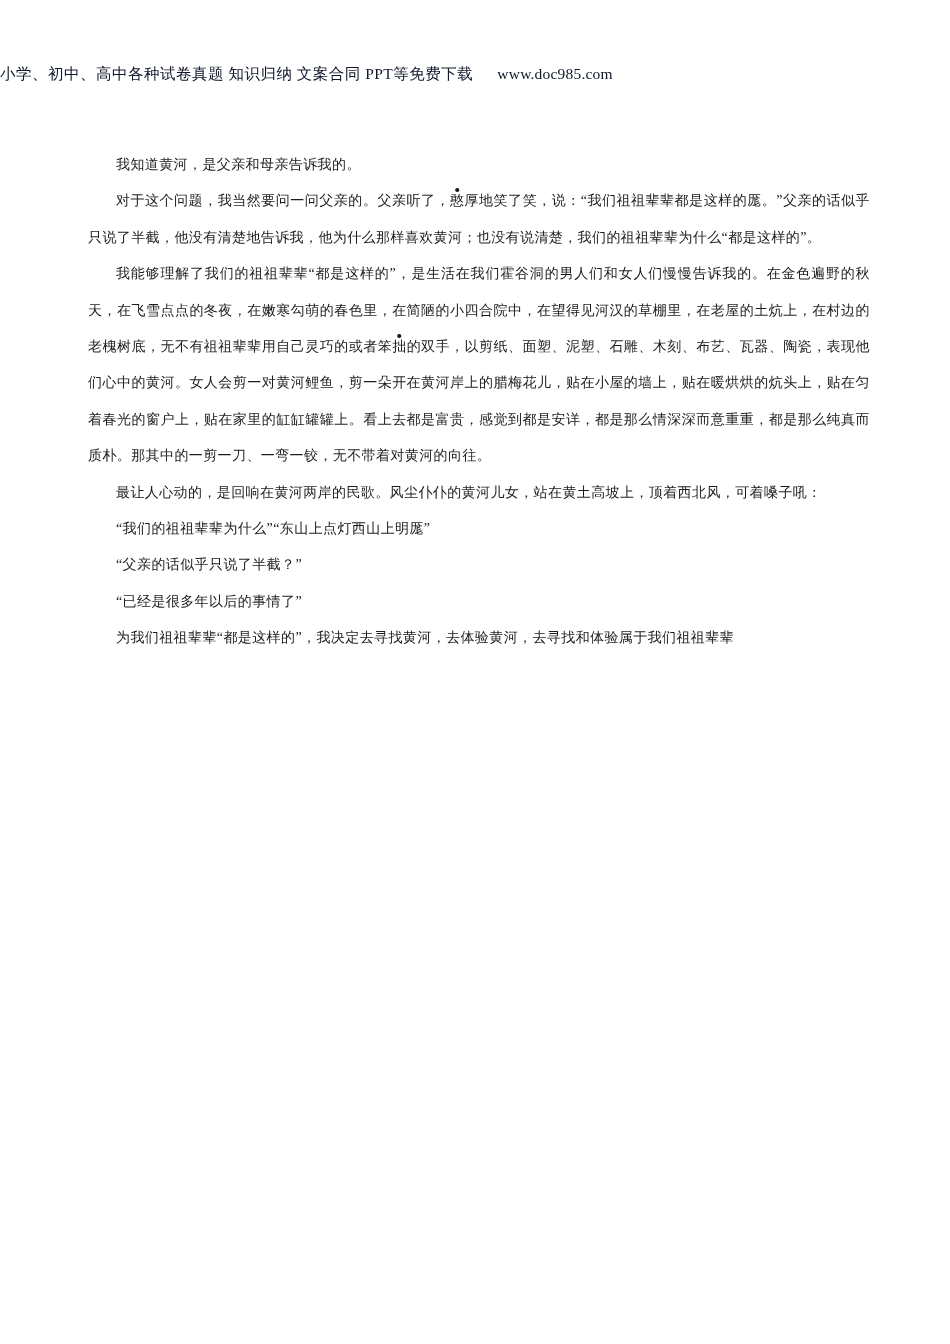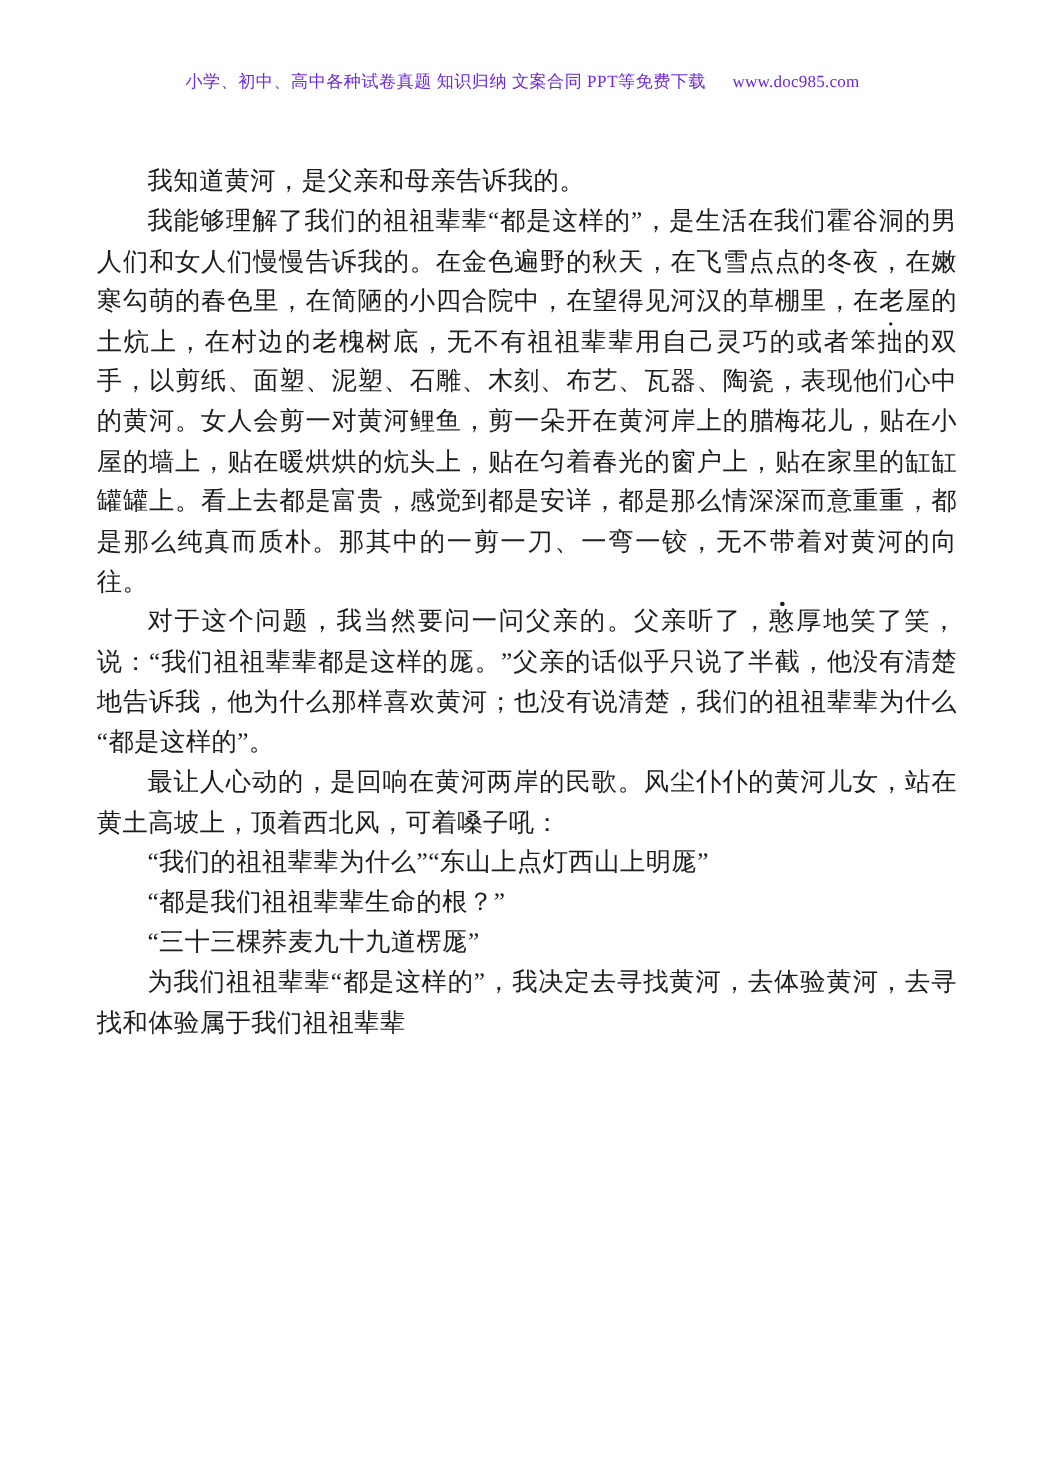--- a/index.html
+++ b/index.html
@@ -14,36 +14,36 @@
     background: #ffffff;
     overflow: hidden;
     font-family: "Liberation Serif", "DejaVu Serif", serif;
     color: #1b1b1b;
   }
   .header-line {
     position: absolute;
     top: 64px;
     left: 0;
     width: 100%;
-    text-align: center;
+    text-align: left;
     font-size: 15.5px;
     letter-spacing: 0.5px;
     white-space: nowrap;
-    color: #6d28d9;
+    color: #0f172a;
   }
   .header-line .site-url {
     margin-left: 24px;
     letter-spacing: 0.2px;
   }
   .article {
     position: absolute;
     top: 147px;
     left: 88px;
     width: 782px;
-    font-size: 23px;
+    font-size: 14px;
     line-height: 36.4px;
     text-align: justify;
     text-justify: inter-ideograph;
     letter-spacing: 0.4px;
     color: #1c1c1c;
   }
   .article p {
     margin: 0;
     text-indent: 2em;
   }
@@ -67,22 +67,22 @@
 <body>
 
 <div class="page">
 
   <div class="header-line">
     <span>小学、初中、高中各种试卷真题 知识归纳 文案合同 PPT等免费下载</span><span class="site-url">www.doc985.com</span>
   </div>
 
   <div class="article">
     <p>我知道黄河，是父亲和母亲告诉我的。</p>
+    <p>对于这个问题，我当然要问一问父亲的。父亲听了，<span class="emph">憨</span>厚地笑了笑，说：“我们祖祖辈辈都是这样的厖。”父亲的话似乎只说了半截，他没有清楚地告诉我，他为什么那样喜欢黄河；也没有说清楚，我们的祖祖辈辈为什么“都是这样的”。</p>
     <p>我能够理解了我们的祖祖辈辈“都是这样的”，是生活在我们霍谷洞的男人们和女人们慢慢告诉我的。在金色遍野的秋天，在飞雪点点的冬夜，在嫩寒勾萌的春色里，在简陋的小四合院中，在望得见河汉的草棚里，在老屋的土炕上，在村边的老槐树底，无不有祖祖辈辈用自己灵巧的或者笨<span class="emph">拙</span>的双手，以剪纸、面塑、泥塑、石雕、木刻、布艺、瓦器、陶瓷，表现他们心中的黄河。女人会剪一对黄河鲤鱼，剪一朵开在黄河岸上的腊梅花儿，贴在小屋的墙上，贴在暖烘烘的炕头上，贴在匀着春光的窗户上，贴在家里的缸缸罐罐上。看上去都是富贵，感觉到都是安详，都是那么情深深而意重重，都是那么纯真而质朴。那其中的一剪一刀、一弯一铰，无不带着对黄河的向往。</p>
-    <p>对于这个问题，我当然要问一问父亲的。父亲听了，<span class="emph">憨</span>厚地笑了笑，说：“我们祖祖辈辈都是这样的厖。”父亲的话似乎只说了半截，他没有清楚地告诉我，他为什么那样喜欢黄河；也没有说清楚，我们的祖祖辈辈为什么“都是这样的”。</p>
     <p>最让人心动的，是回响在黄河两岸的民歌。风尘仆仆的黄河儿女，站在黄土高坡上，顶着西北风，可着嗓子吼：</p>
     <p>“我们的祖祖辈辈为什么”“东山上点灯西山上明厖”</p>
-    <p>“都是我们祖祖辈辈生命的根？”</p>
-    <p>“三十三棵荞麦九十九道楞厖”</p>
+    <p>“父亲的话似乎只说了半截？”</p>
+    <p>“已经是很多年以后的事情了”</p>
     <p>为我们祖祖辈辈“都是这样的”，我决定去寻找黄河，去体验黄河，去寻找和体验属于我们祖祖辈辈</p>
   </div>
 
 </div>
 
 </body></html>

